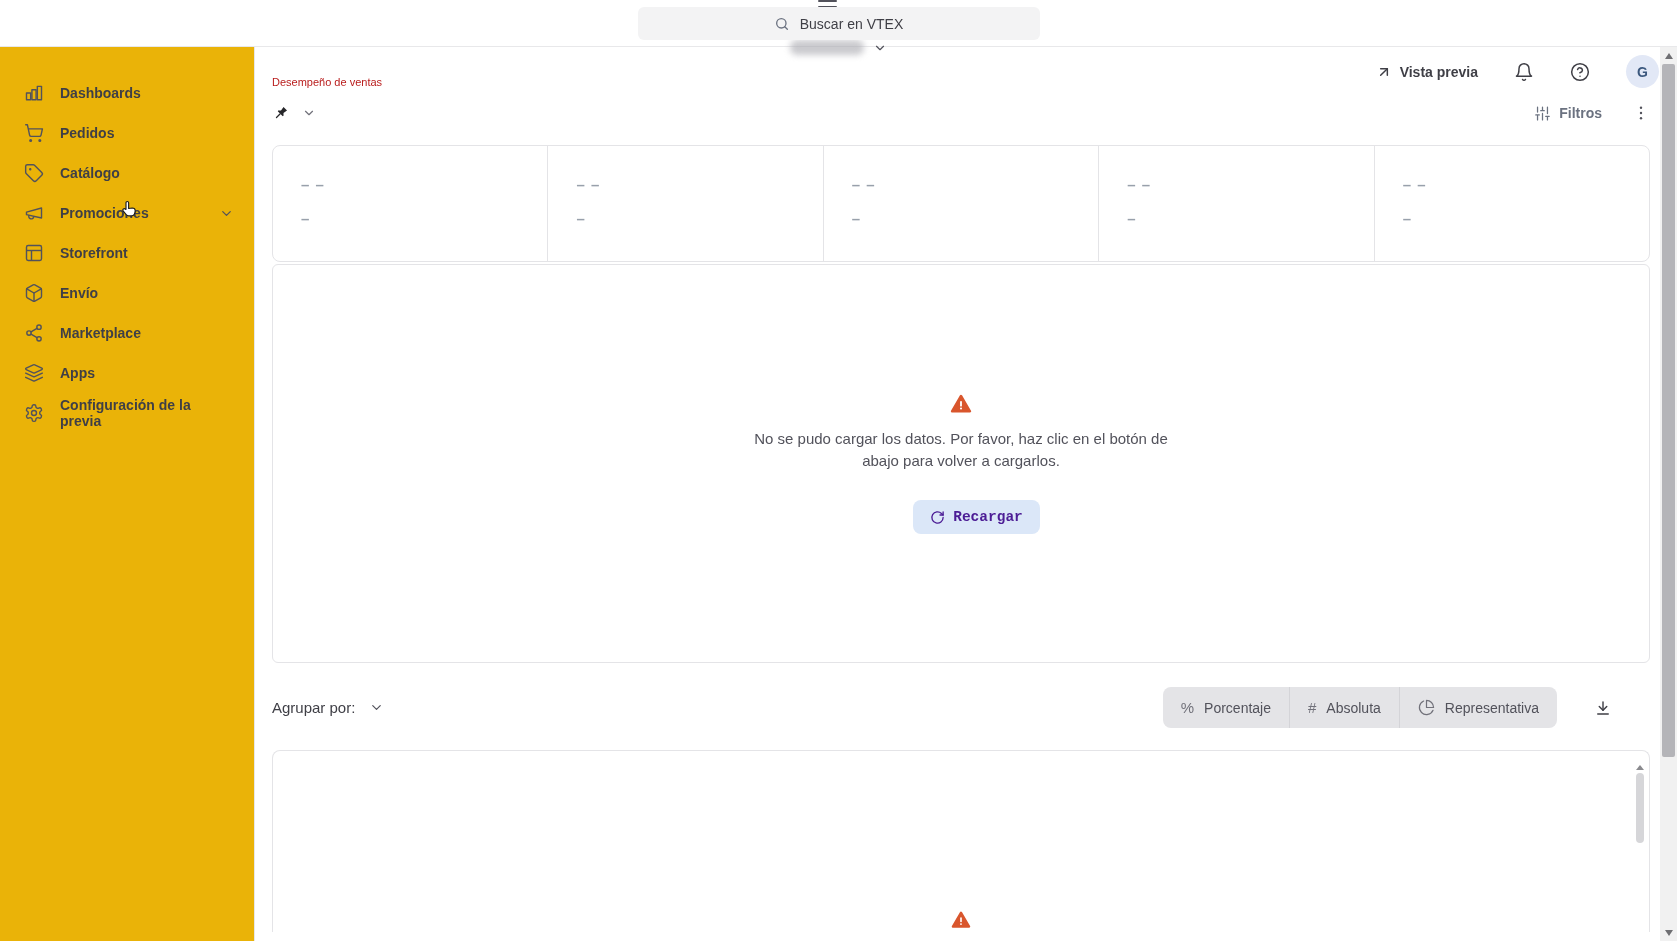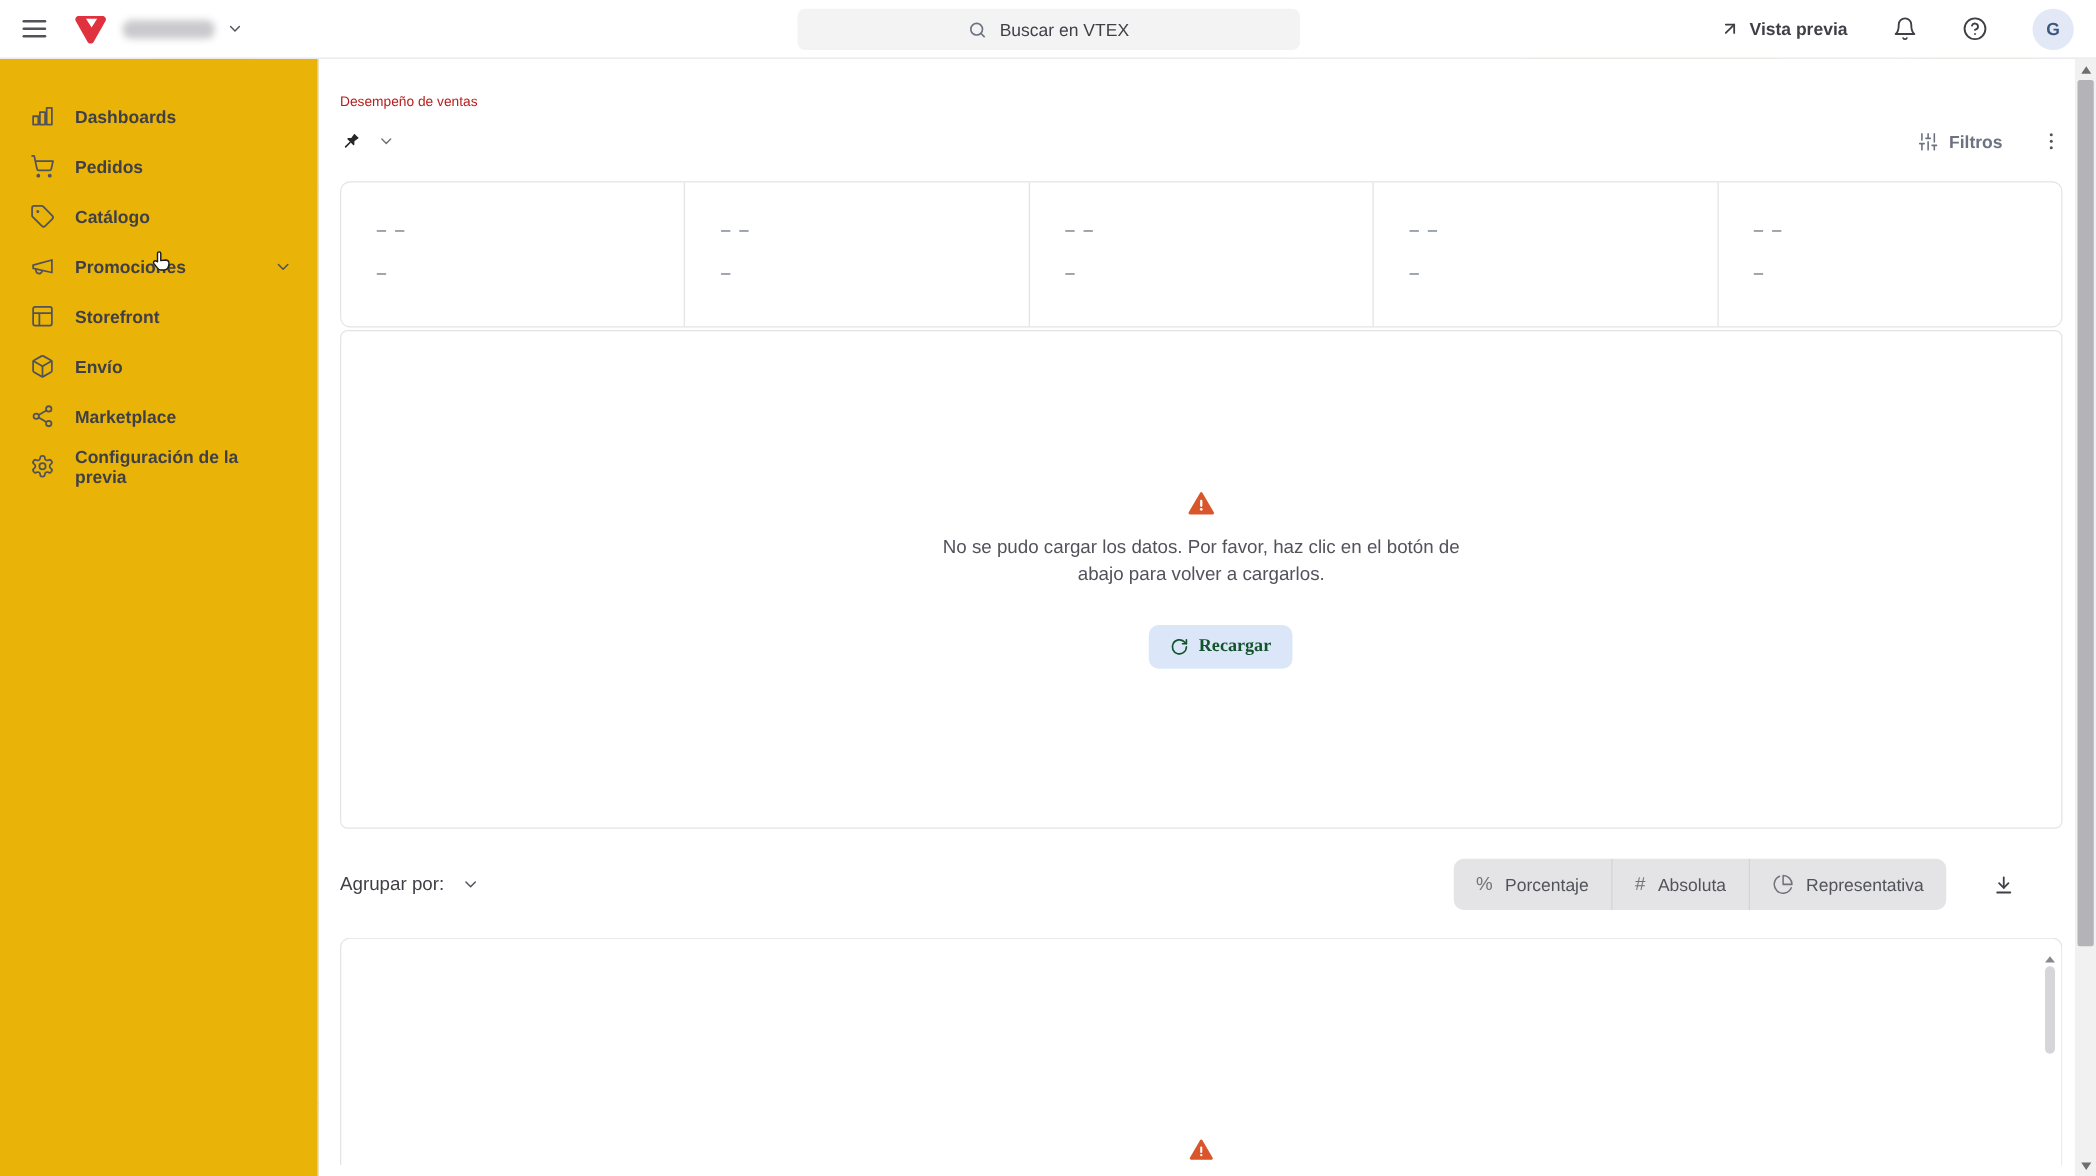--- a/index.html
+++ b/index.html
@@ -4,21 +4,21 @@
 <style>
   * { margin:0; padding:0; box-sizing:border-box; }
   html,body { width:1677px; height:941px; overflow:hidden; background:#fff;
               font-family:"Liberation Sans", sans-serif; cursor:default; }
   svg { display:block; }
   .ico { color:#52525b; }
 
   
   .topbar { position:fixed; top:0; left:0; right:0; height:47px; background:#fff;
             border-bottom:1px solid #e8e8ea; display:flex; align-items:center;
-            padding:0 18px; z-index:30; }
+            padding:0 18px; z-index:30;flex-direction:column; }
   .hamburger { display:flex; flex-direction:column; gap:4px; width:19px; margin-right:22px; cursor:pointer; }
   .hamburger i { display:block; height:2px; background:#52525b; border-radius:1px; }
   .logo { margin-right:12px; cursor:pointer; }
   .account { display:flex; align-items:center; gap:9px; cursor:pointer; }
   .account-blur { width:74px; height:15px; border-radius:7px; background:#aeaeb4; filter:blur(3px); opacity:.65; }
   .search-bar { position:absolute; left:50%; top:7px; transform:translateX(-50%);
                 width:402px; height:33px; background:#f3f3f4; border-radius:6px;
                 display:flex; align-items:center; justify-content:center; gap:10px;
                 color:#3f3f46; font-size:14px; cursor:text; }
   .search-bar .ico { color:#6b7280; }
@@ -57,22 +57,22 @@
   .kpi-card { flex:1 1 0; border-left:1px solid #e4e4e7; padding:30px 0 0 28px; }
   .kpi-card:first-child { border-left:none; }
   .kpi-value { color:#98a0ab; font-size:15px; font-weight:700; letter-spacing:1px; }
   .kpi-sub { margin-top:17px; color:#98a0ab; font-size:15px; font-weight:700; }
 
   .error-panel { margin-top:2px; height:399px; border:1px solid #e4e4e7; border-radius:6px;
                  display:flex; flex-direction:column; align-items:center; justify-content:center;
                  text-align:center; }
   .error-message { width:414px; margin-top:13px; color:#52525b; font-size:15px; line-height:1.45; }
   .reload-btn { margin-top:29px; display:flex; align-items:center; gap:8px; background:#dbe7f8;
-                color:#14532d; font-weight:700; font-size:14.5px; border:none; border-radius:8px;
-                padding:9px 17px; cursor:pointer; font-family:Liberation Serif, serif;margin-left:31px; }
+                color:#4c1d95; font-weight:700; font-size:14.5px; border:none; border-radius:8px;
+                padding:9px 17px; cursor:pointer; font-family:Liberation Mono, monospace;margin-left:31px; }
 
   .groupby-row { margin-top:24px; display:flex; align-items:center; }
   .groupby-label { display:flex; align-items:center; gap:14px; font-size:15px; color:#3f3f46; cursor:pointer; }
   .groupby-right { margin-left:auto; display:flex; align-items:center; gap:37px; padding-right:38px; }
   .seg-control { display:flex; background:#e4e4e7; border-radius:8px; overflow:hidden; }
   .seg { display:flex; align-items:center; gap:10px; padding:12px 18px; font-size:14px;
          color:#52525b; border-left:1px solid #d4d4d8; cursor:pointer; white-space:nowrap; }
   .seg:first-child { border-left:none; }
   .seg-glyph { font-size:15px; color:#71717a; }
   .seg .ico { color:#71717a; }
@@ -207,20 +207,28 @@
   </div>
   <div class="nav-item">
     <svg class="ico" width="20" height="20" viewBox="0 0 24 24" fill="none" stroke="currentColor" stroke-width="1.7" stroke-linecap="round">
         <circle cx="18" cy="5" r="2.6"></circle>
         <circle cx="6" cy="12" r="2.6"></circle>
         <circle cx="18" cy="19" r="2.6"></circle>
         <path d="m8.4 13.3 7.2 4.2"></path>
         <path d="M15.6 6.5 8.4 10.7"></path>
       </svg>
     <span>Marketplace</span>
+  </div>
+  <div class="nav-item">
+    <svg class="ico" width="20" height="20" viewBox="0 0 24 24" fill="none" stroke="currentColor" stroke-width="1.7" stroke-linecap="round" stroke-linejoin="round">
+        <path d="m12.83 2.18a2 2 0 0 0-1.66 0L2.6 6.08a1 1 0 0 0 0 1.83l8.58 3.91a2 2 0 0 0 1.66 0l8.58-3.9a1 1 0 0 0 0-1.83Z"></path>
+        <path d="m22 12.18-9.17 4.16a2 2 0 0 1-1.66 0L2 12.18"></path>
+        <path d="m22 17.18-9.17 4.16a2 2 0 0 1-1.66 0L2 17.18"></path>
+      </svg>
+    <span>Apps</span>
   </div>
   <div class="nav-item">
     <svg class="ico" width="20" height="20" viewBox="0 0 24 24" fill="none" stroke="currentColor" stroke-width="1.7" stroke-linecap="round" stroke-linejoin="round">
         <path d="M12.22 2h-.44a2 2 0 0 0-2 2v.18a2 2 0 0 1-1 1.73l-.43.25a2 2 0 0 1-2 0l-.15-.08a2 2 0 0 0-2.73.73l-.22.38a2 2 0 0 0 .73 2.73l.15.1a2 2 0 0 1 1 1.72v.51a2 2 0 0 1-1 1.74l-.15.09a2 2 0 0 0-.73 2.73l.22.38a2 2 0 0 0 2.73.73l.15-.08a2 2 0 0 1 2 0l.43.25a2 2 0 0 1 1 1.73V20a2 2 0 0 0 2 2h.44a2 2 0 0 0 2-2v-.18a2 2 0 0 1 1-1.73l.43-.25a2 2 0 0 1 2 0l.15.08a2 2 0 0 0 2.73-.73l.22-.39a2 2 0 0 0-.73-2.73l-.15-.08a2 2 0 0 1-1-1.74v-.5a2 2 0 0 1 1-1.74l.15-.09a2 2 0 0 0 .73-2.73l-.22-.38a2 2 0 0 0-2.73-.73l-.15.08a2 2 0 0 1-2 0l-.43-.25a2 2 0 0 1-1-1.73V4a2 2 0 0 0-2-2z"></path>
         <circle cx="12" cy="12" r="3"></circle>
       </svg>
     <span>Configuración de la previa</span>
   </div>
 </nav>
 

